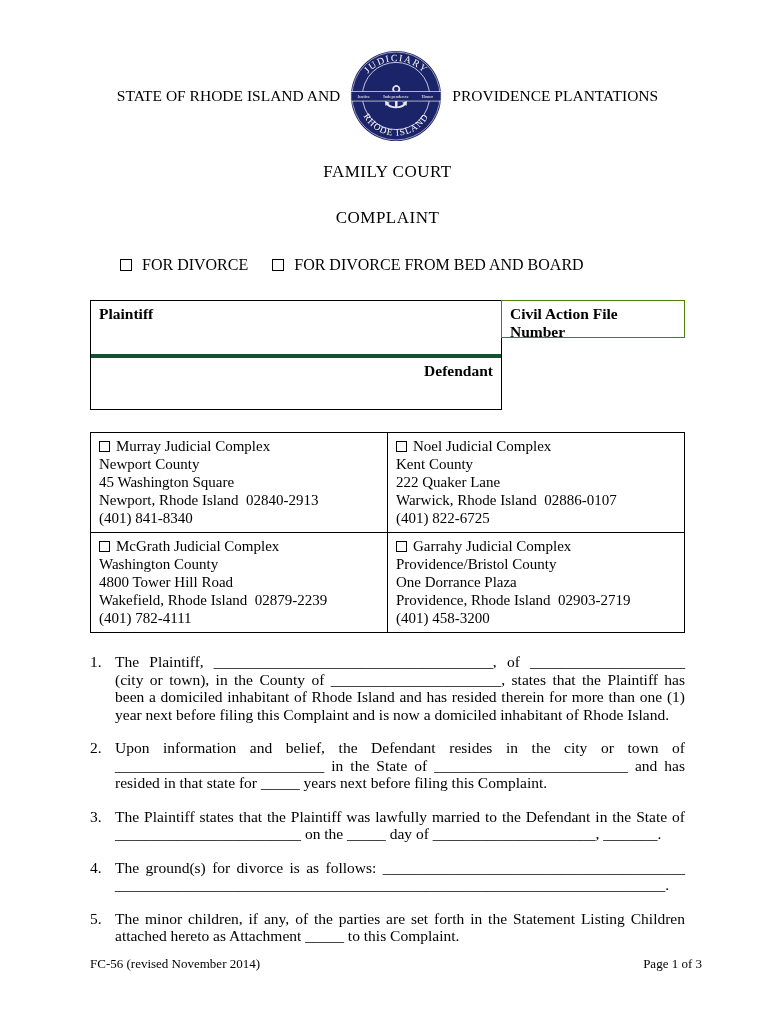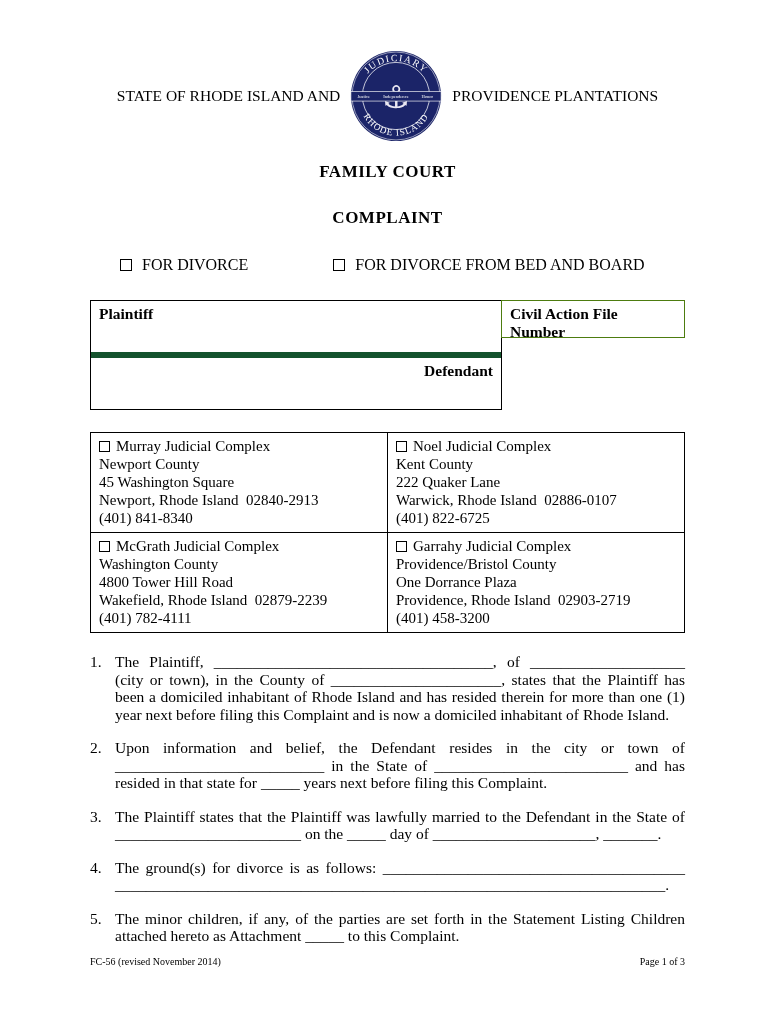--- a/index.html
+++ b/index.html
@@ -22,49 +22,49 @@
     justify-content: center;
     gap: 10px;
     font-size: 15.5px;
     margin-bottom: 20px;
     white-space: nowrap;
   }
   .seal { flex: 0 0 auto; display: block; }
   
   .title, .subtitle {
     text-align: center;
-    font-weight: bold;
+    font-weight: normal;
     font-size: 17px;
     letter-spacing: 0.5px;
     margin-bottom: 26px;
   }
   .subtitle { margin-bottom: 28px; }
   
   .checkbox-row {
     display: flex;
-    gap: 85px;
+    gap: 24px;
     margin: 0 0 26px 30px;
     font-size: 16px;
   }
   .cb { display: flex; align-items: center; gap: 10px; cursor: default; }
   .box {
     width: 12px; height: 12px;
     border: 1.6px solid #000;
     display: inline-block;
     flex: 0 0 auto;
     background: #fff;
   }
   
   .party-table { display: flex; margin-bottom: 22px; font-size: 15.5px; }
   .party-left {
     width: 412px; height: 110px;
     border: 1px solid #000;
     display: flex; flex-direction: column;
   }
-  .cell-plaintiff { height: 57px; border-bottom: 6px solid #14532d; padding: 4px 8px; }
+  .cell-plaintiff { height: 57px; border-bottom: 4px solid #14532d; padding: 4px 8px; }
   .cell-defendant { flex: 1; padding: 4px 8px; text-align: right; }
   .party-right { flex: 1; margin-left: -1px; }
   .civil-box { border: 1px solid #4d7c0f; height: 38px; padding: 4px 8px; }
   .party-label { font-weight: bold; }
   
   table.courts {
     width: 100%;
     border-collapse: collapse;
     margin-bottom: 20px;
     font-size: 15px;
@@ -80,24 +80,24 @@
   .court-lines { }
   .court-lines div { white-space: pre; line-height: 18px; }
   
   .paras { font-size: 15.5px; }
   .para { display: flex; margin-bottom: 16px; }
   .para .num { width: 25px; flex: 0 0 auto; line-height: 17.5px; }
   .para .ptext { flex: 1; text-align: justify; line-height: 17.5px; word-break: break-word; }
   
   .footer {
     position: absolute;
-    left: 90px; right: 85px; top: 956px;
+    left: 90px; right: 68px; top: 956px;
     display: flex;
     justify-content: space-between;
-    font-size: 10px;
+    font-size: 13px;
   }
 </style>
 </head>
 <body>
 
 <div class="page">
 
   <div class="header">
     <span>STATE OF RHODE ISLAND AND</span>
     <svg class="seal" width="92" height="92" viewBox="0 0 100 100" aria-hidden="true">

